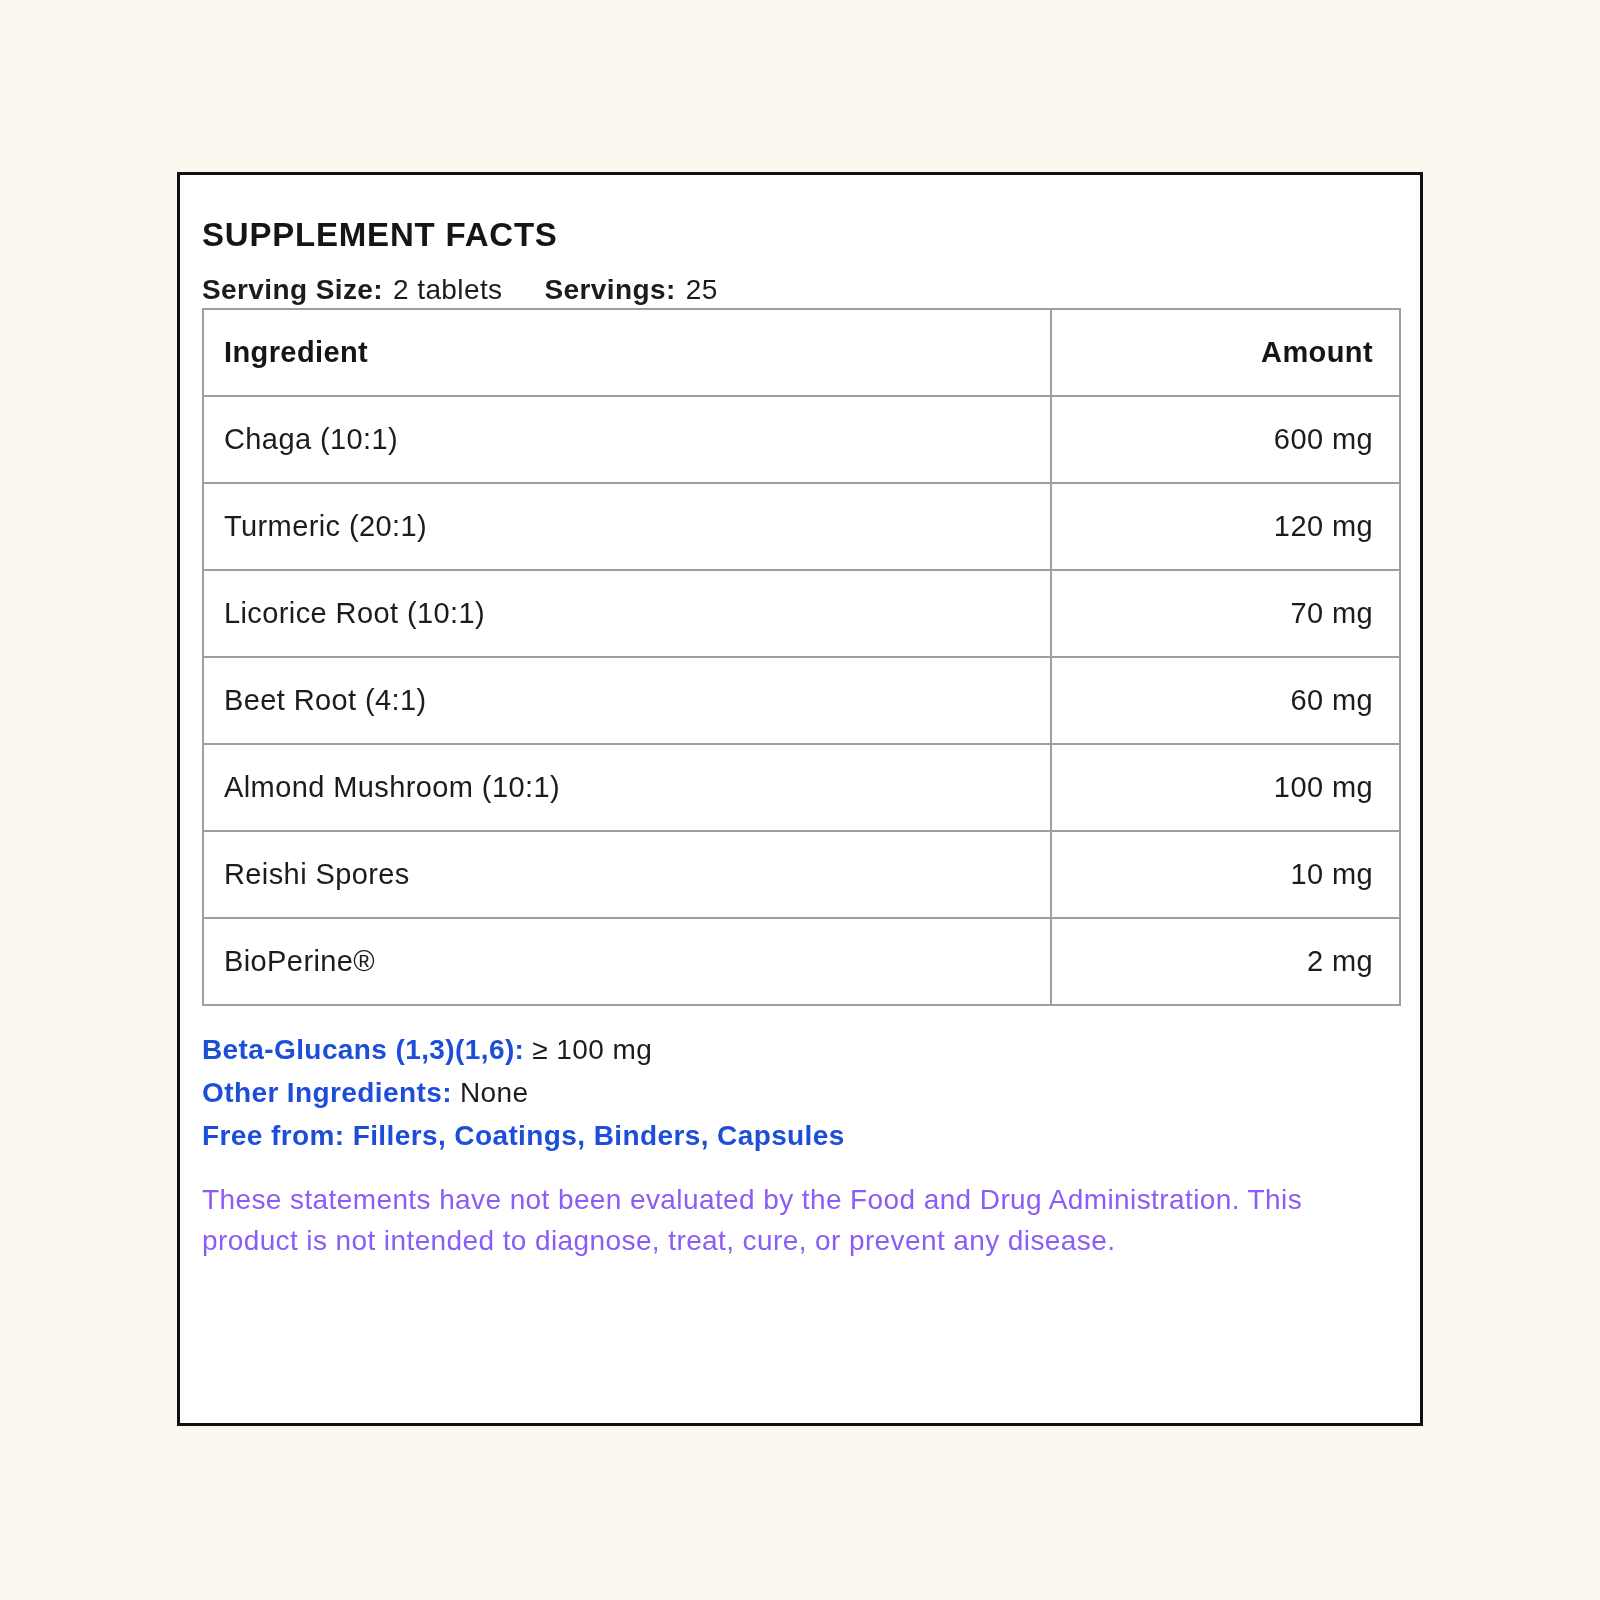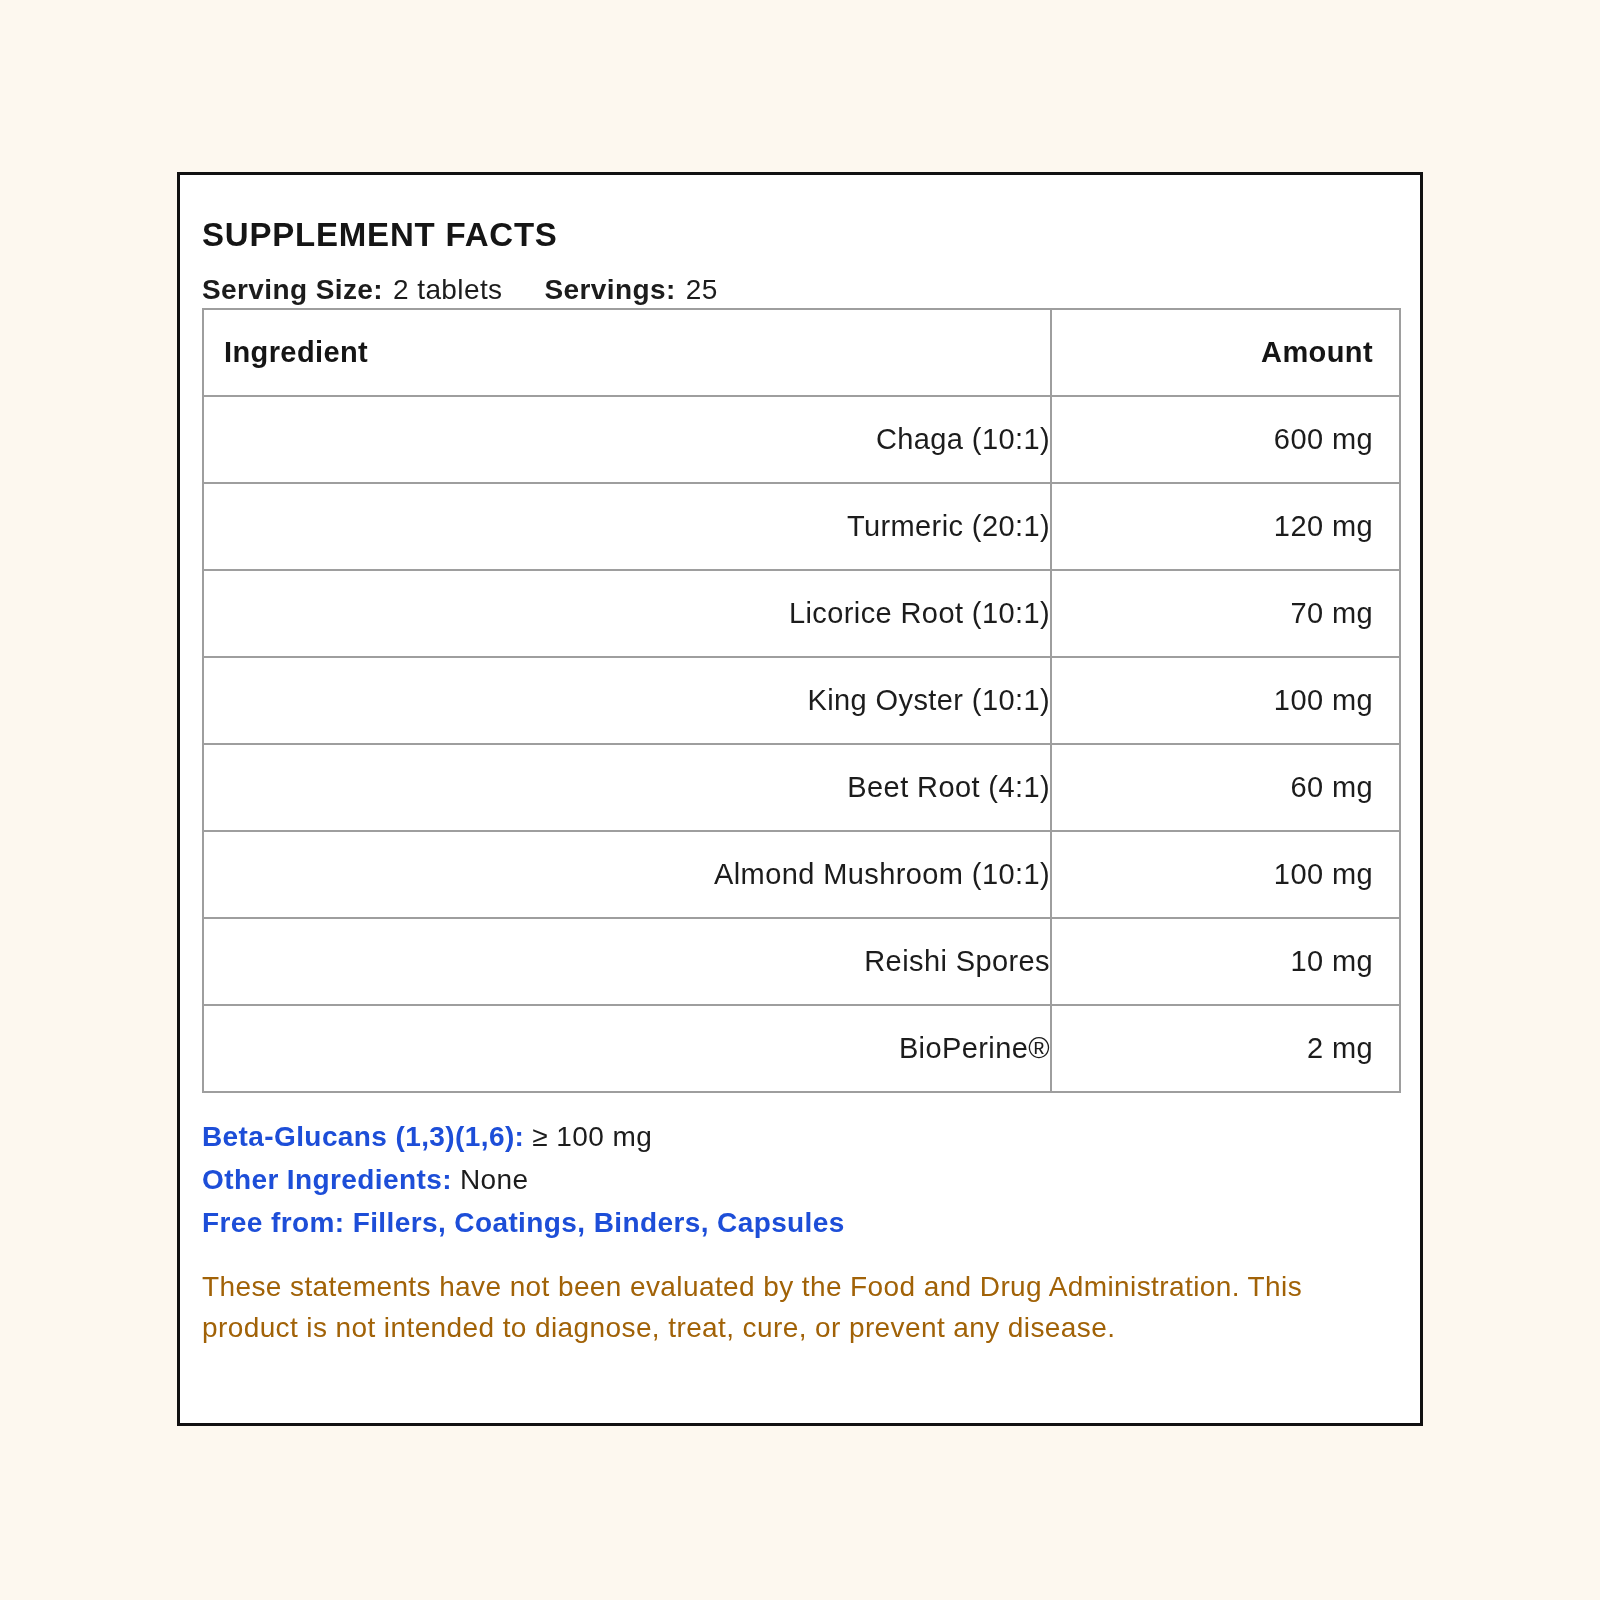--- a/index.html
+++ b/index.html
@@ -76,21 +76,20 @@
     text-align: right;
     padding: 0 26px 0 0;
   }
   table.facts th {
     font-weight: 700;
     color: #151515;
   }
   table.facts td {
     font-weight: 400;
     color: #1C1C1C;
-    text-align: right;
   }
   .notes {
     margin-top: 22px;
     font-size: 28px;
     letter-spacing: 0.4px;
     line-height: 43px;
   }
   .note-line .b {
     font-weight: 700;
     color: #1d4ed8;
@@ -99,21 +98,21 @@
     margin-left: 8px;
     font-weight: 400;
   }
   .disclaimer {
     margin: 22px 0 0 0;
     max-width: 1160px;
     font-size: 28px;
     letter-spacing: 0.4px;
     line-height: 41px;
     font-weight: 400;
-    color: #a16207;
+    color: #8b5cf6;
   }
 </style>
 </head>
 <body>
 
 <div class="page">
   <div class="card">
 
     <h1 class="card-title">SUPPLEMENT FACTS</h1>
 
@@ -135,24 +134,20 @@
           </tr>
           <tr>
             <td class="cell-ing">Turmeric (20:1)</td>
             <td class="cell-amt">120 mg</td>
           </tr>
           <tr>
             <td class="cell-ing">Licorice Root (10:1)</td>
             <td class="cell-amt">70 mg</td>
           </tr>
           <tr>
-            <td class="cell-ing">King Oyster (10:1)</td>
-            <td class="cell-amt">100 mg</td>
-          </tr>
-          <tr>
             <td class="cell-ing">Beet Root (4:1)</td>
             <td class="cell-amt">60 mg</td>
           </tr>
           <tr>
             <td class="cell-ing">Almond Mushroom (10:1)</td>
             <td class="cell-amt">100 mg</td>
           </tr>
           <tr>
             <td class="cell-ing">Reishi Spores</td>
             <td class="cell-amt">10 mg</td>

